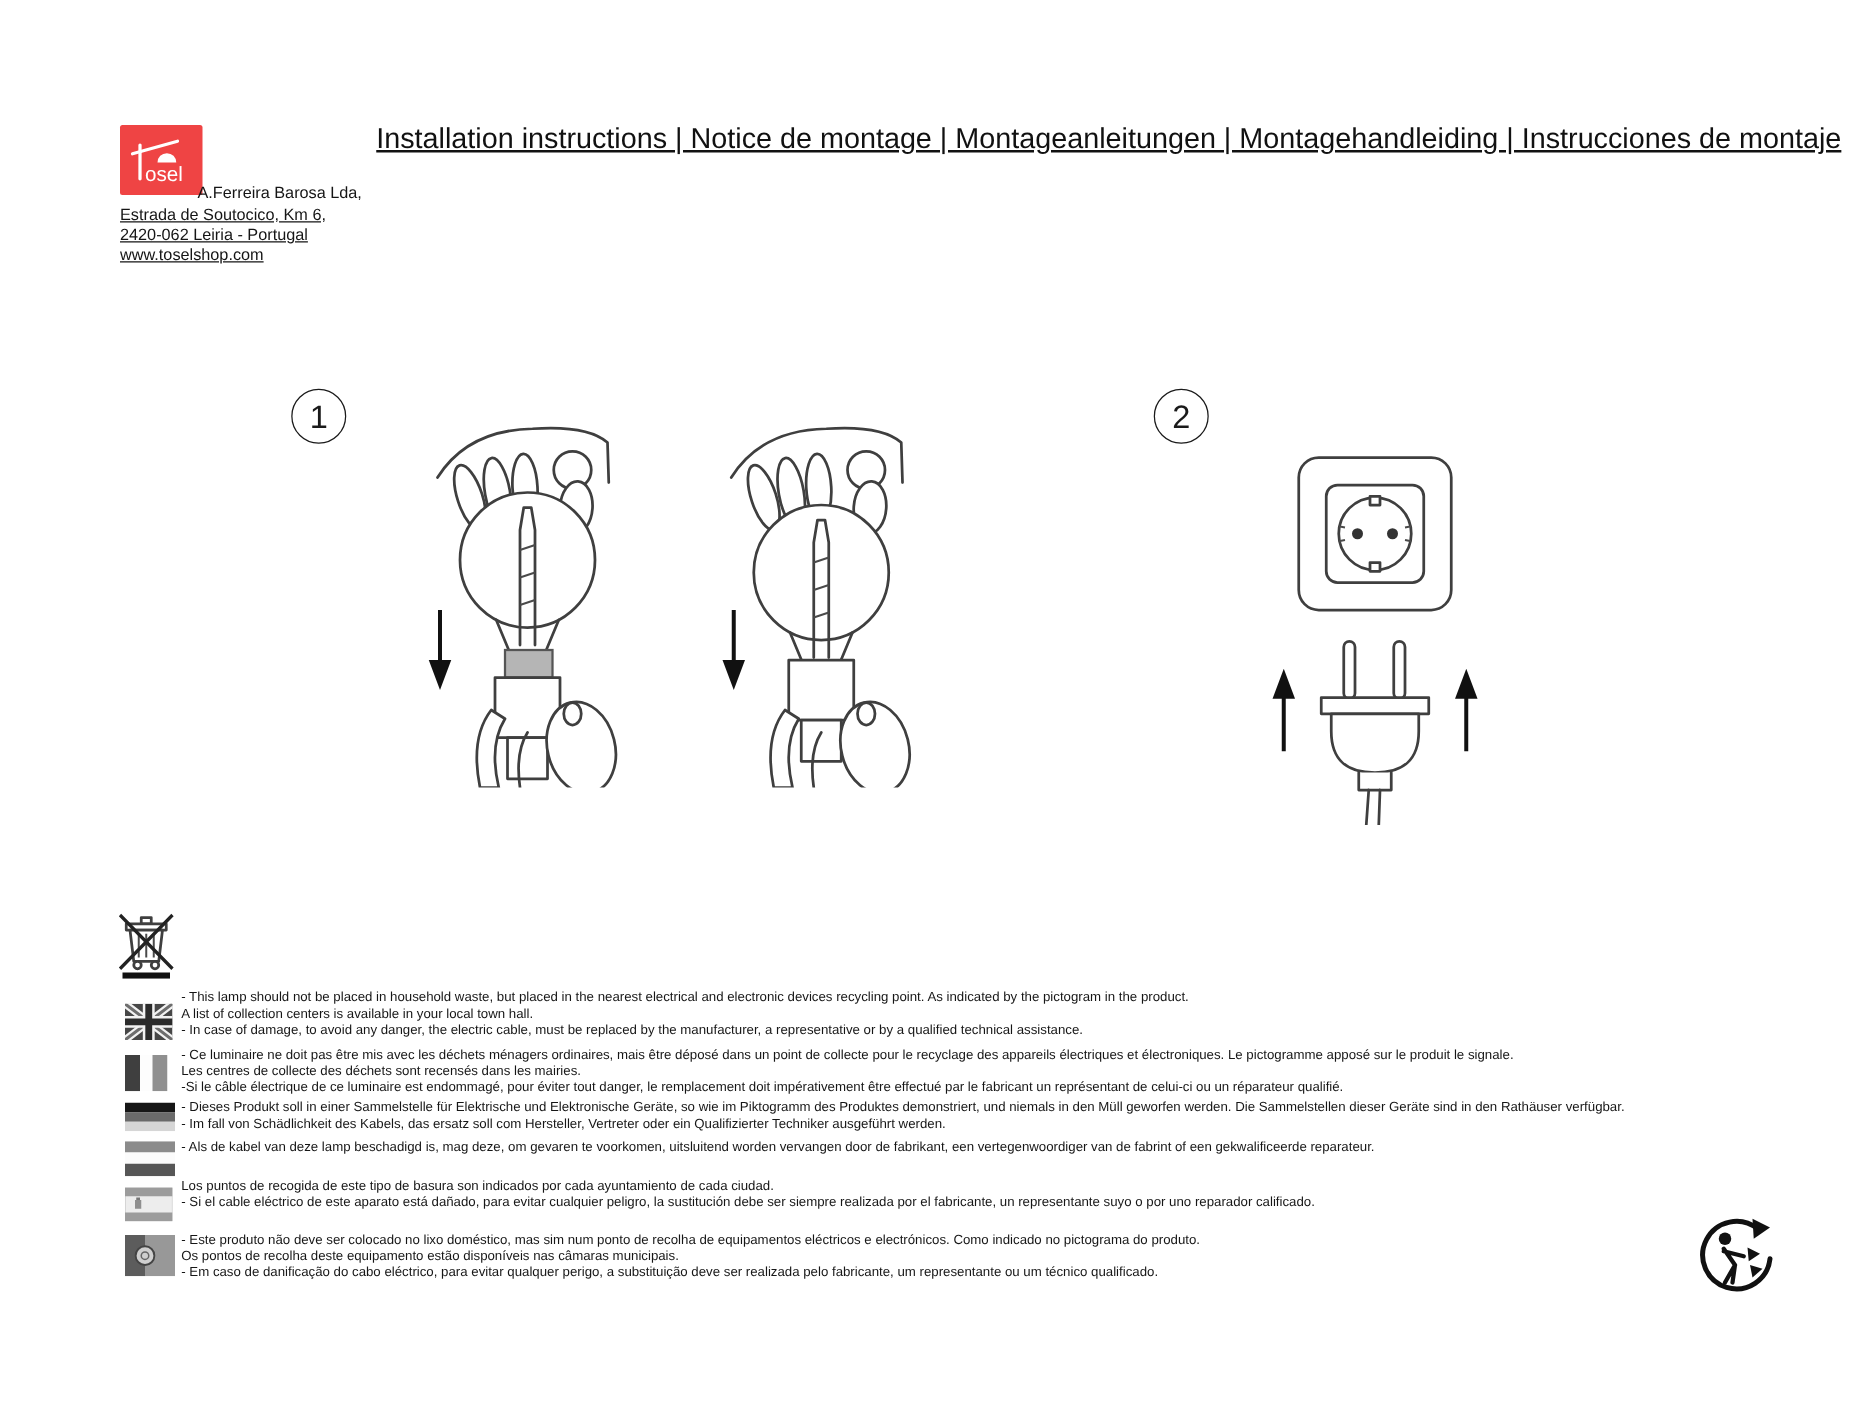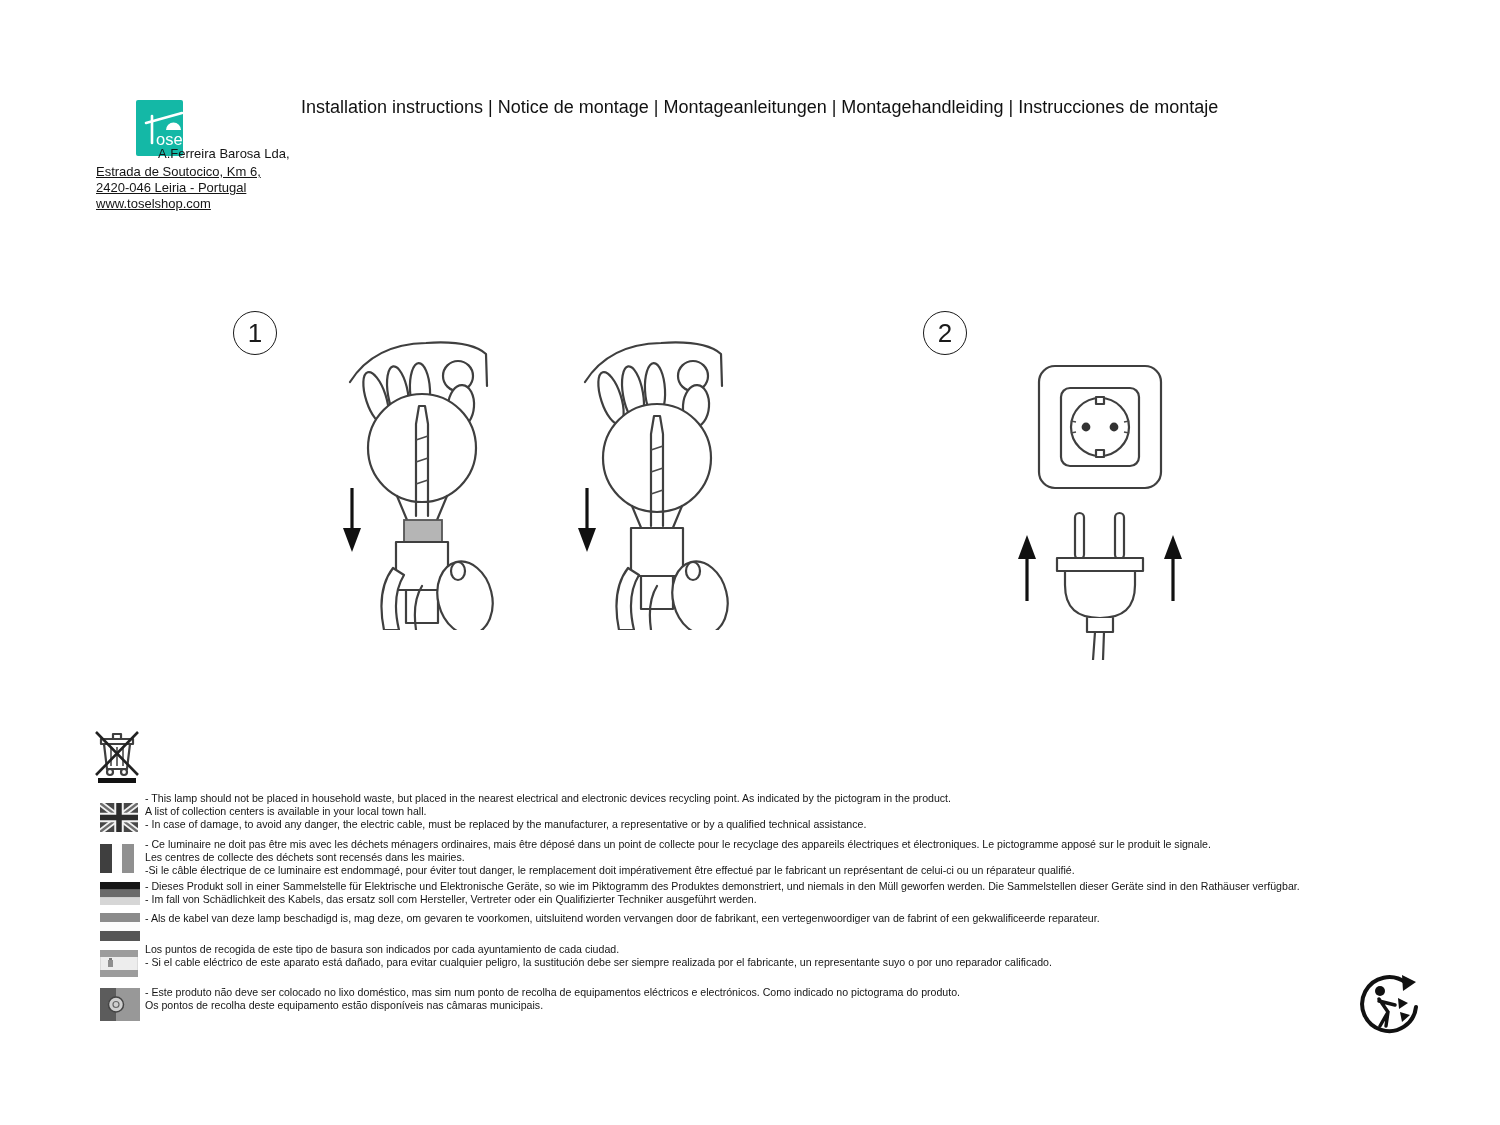--- a/index.html
+++ b/index.html
@@ -1,22 +1,22 @@
 <!DOCTYPE html>
 <html><head>
 <meta charset="utf-8">
 <style>
   html,body{margin:0;padding:0;background:#fff;}
   .page{position:relative;width:1500px;height:1125px;background:#ffffff;overflow:hidden;
         font-family:"Liberation Sans", sans-serif;color:#151515;}
   .abs{position:absolute;}
 
   
-  .logo-box{left:96px;top:100px;width:47px;height:56px;background:#14b8a6;border-radius:2px;margin-left:40px;}
-  .doc-title{left:301px;top:97px;font-size:18px;color:#111;white-space:nowrap;}
+  .logo-box{left:96px;top:100px;width:66px;height:56px;background:#ef4444;border-radius:2px;}
+  .doc-title{left:301px;top:97px;font-size:23px;color:#111;white-space:nowrap;text-decoration:underline;}
   .company-line{left:158px;top:146px;font-size:13px;}
   .addr{left:96px;font-size:13px;text-decoration:underline;}
   .addr1{top:164px}.addr2{top:180px}.addr3{top:196px}
 
   
   .step-badge{width:42px;height:42px;border:1.6px solid #1a1a1a;border-radius:50%;
               display:flex;align-items:center;justify-content:center;
               font-size:26px;color:#1a1a1a;background:#fff;}
   .step1{left:233px;top:311px;}
   .step2{left:923px;top:311px;}
@@ -52,21 +52,21 @@
       <path d="M16,16 L16,43" stroke="#fff" stroke-width="2.6" fill="none" stroke-linecap="round"></path>
       <path d="M30,30 a7.5,7.5 0 0 1 15,0 Z" fill="#fff"></path>
       <text x="20" y="45" font-size="16.5" fill="#fff" font-family="Liberation Sans, sans-serif">osel</text>
     </svg>
   </div>
 
   <div class="abs doc-title">Installation instructions | Notice de montage | Montageanleitungen | Montagehandleiding | Instrucciones de montaje</div>
 
   <div class="abs company-line">A.Ferreira Barosa Lda,</div>
   <div class="abs addr addr1">Estrada de Soutocico, Km 6,</div>
-  <div class="abs addr addr2">2420-046 Leiria - Portugal</div>
+  <div class="abs addr addr2">2420-062 Leiria - Portugal</div>
   <div class="abs addr addr3">www.toselshop.com</div>
 
   <div class="abs step-badge step1">
     <span>1</span>
   </div>
   <div class="abs step-badge step2">
     <span>2</span>
   </div>
 
   <div class="abs illo illo-a" style="left:330px;top:340px;">
@@ -256,20 +256,21 @@
   <div class="abs notice" style="top:986px;">
     <svg class="flag" style="top:2px;" width="40" height="33" viewBox="0 0 40 33">
       <rect width="16" height="33" fill="#5c5c5c"></rect>
       <rect x="16" width="24" height="33" fill="#989898"></rect>
       <circle cx="16" cy="16.5" r="7.5" fill="#cfcfcf" stroke="#444" stroke-width="1.5"></circle>
       <circle cx="16" cy="16.5" r="3" fill="none" stroke="#666" stroke-width="1.2"></circle>
     </svg>
     <div class="txt">
       <div>- Este produto não deve ser colocado no lixo doméstico, mas sim num ponto de recolha de equipamentos eléctricos e electrónicos. Como indicado no pictograma do produto.</div>
       <div>Os pontos de recolha deste equipamento estão disponíveis nas câmaras municipais.</div>
+      <div>- Em caso de danificação do cabo eléctrico, para evitar qualquer perigo, a substituição deve ser realizada pelo fabricante, um representante ou um técnico qualificado.</div>
     </div>
   </div>
 
   <div class="abs triman">
     <svg width="62" height="62" viewBox="0 0 62 62">
       <path d="M48,9 A27,27 0 1 0 58,33" stroke="#111" stroke-width="4" fill="none" stroke-linecap="round"></path>
       <polygon points="44,1 58,8 45,17" fill="#111"></polygon>
       <circle cx="22" cy="17" r="5" fill="#111"></circle>
       <path d="M21,25 L30,38 M30,38 L22,52 M30,38 L28,52 M21,27 L37,31" stroke="#111" stroke-width="3.4" fill="none" stroke-linecap="round"></path>
       <polygon points="40,24 50,29 41,35" fill="#111"></polygon>

